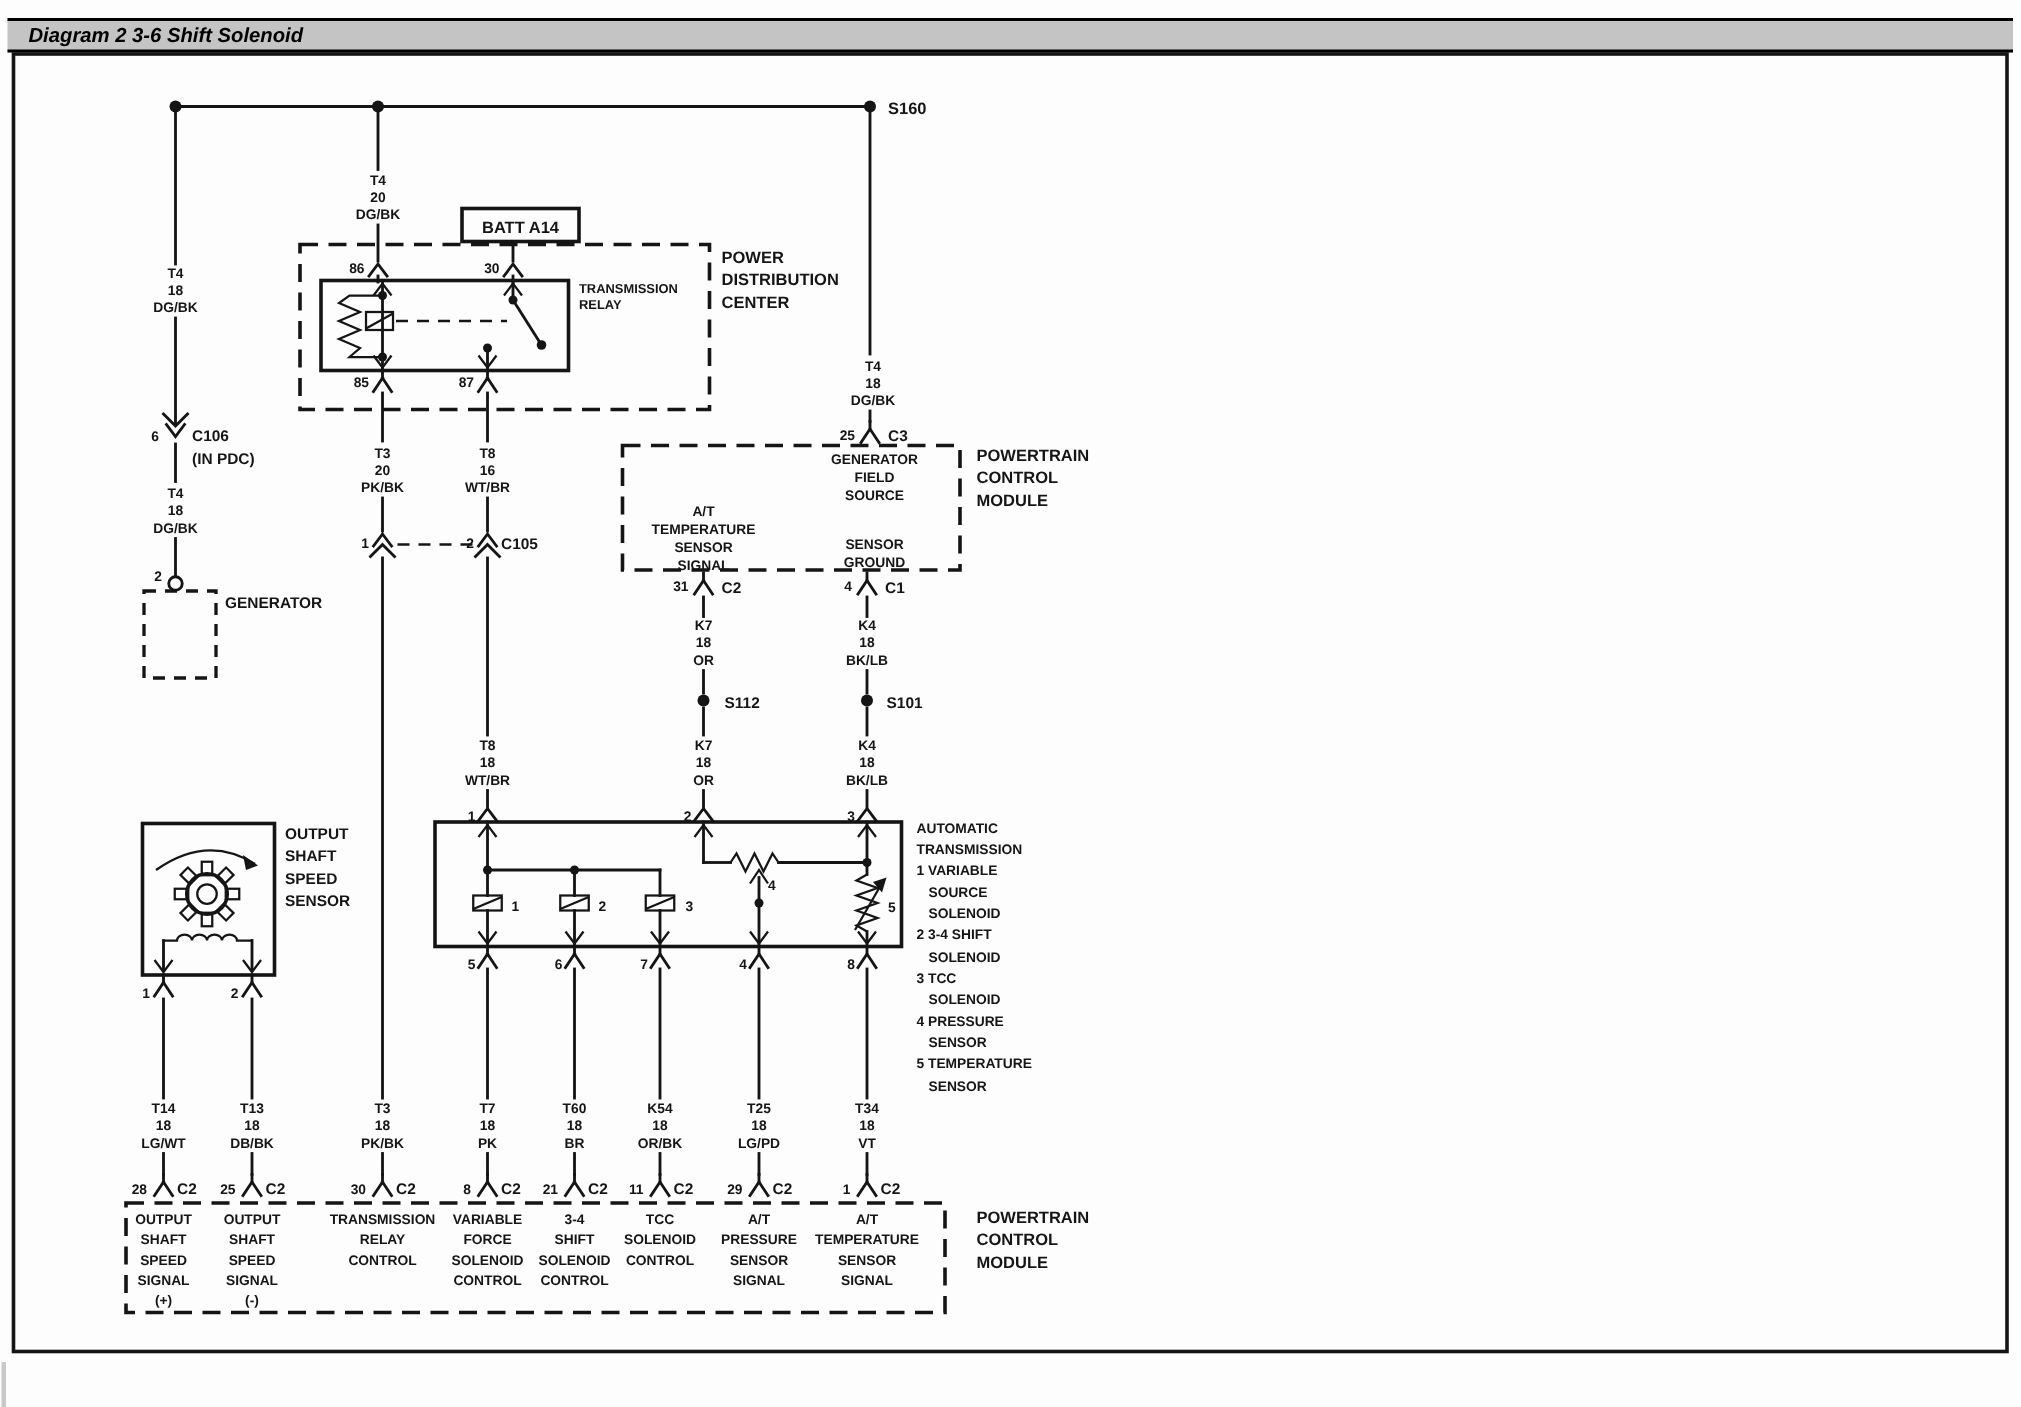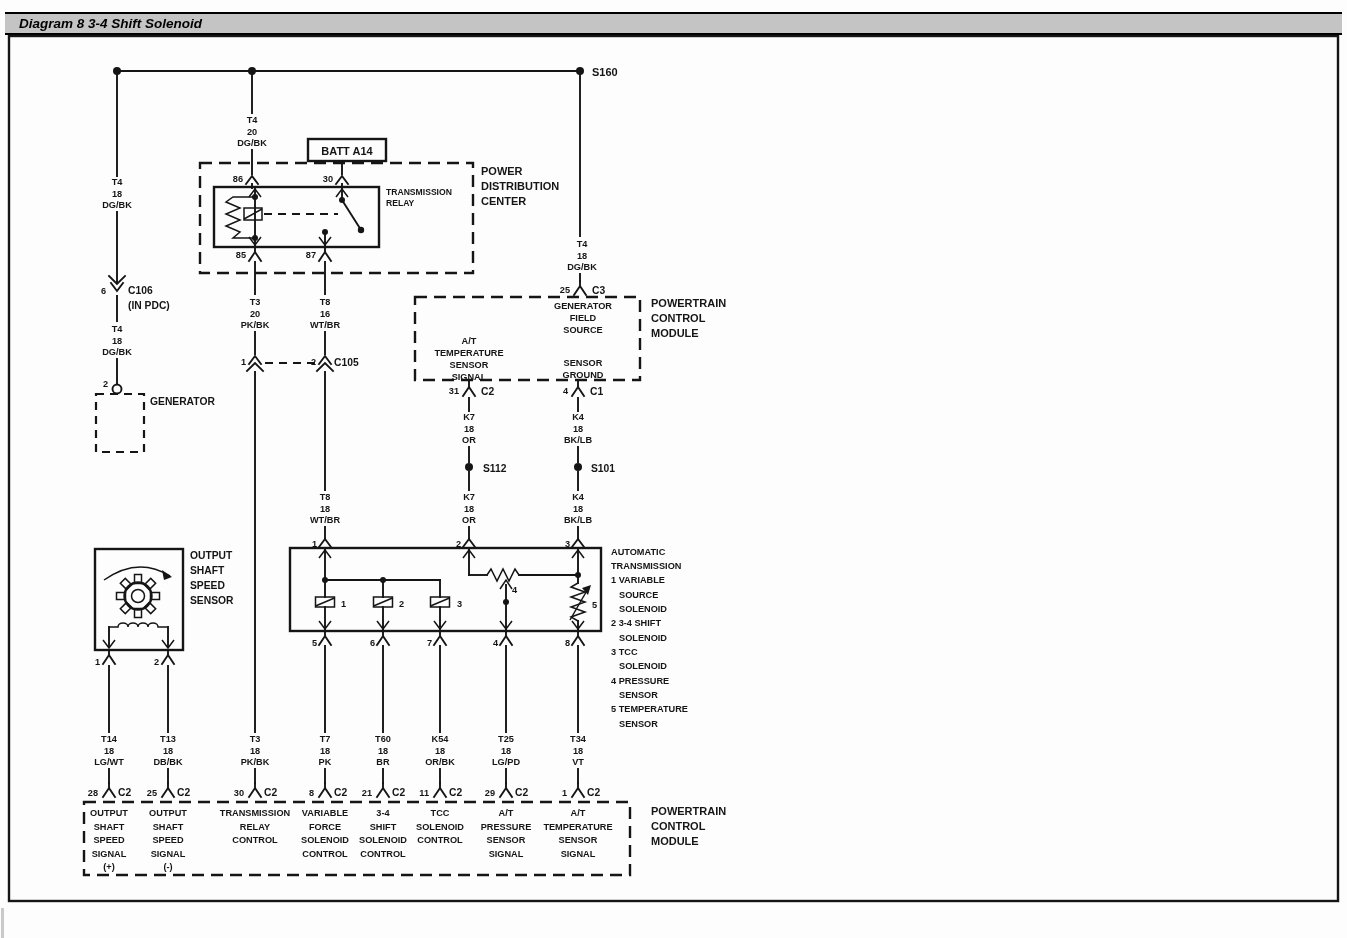--- a/index.html
+++ b/index.html
@@ -21,21 +21,21 @@
   .dshg{stroke:#151515;stroke-width:2.2;fill:none;stroke-dasharray:8 6;}
   .dshl{stroke:#151515;stroke-width:1.8;fill:none;stroke-dasharray:8 6;}
   .dot{fill:#151515;stroke:none;}
 </style>
 </head>
 <body>
 
 <div id="screen">
 
   <div id="titlebar">
-    <div class="txt">Diagram 8 3-4 Shift Solenoid</div>
+    <div class="txt">Diagram 2 3-6 Shift Solenoid</div>
   </div>
   <div id="btm-sliver"></div>
 
   <svg width="1347" height="938" viewBox="0 0 1347 938">
     <defs>
       <path id="chu" d="M-6 8 L0 0 L6 8"></path>
       <path id="chd" d="M-6 -8 L0 0 L6 -8"></path>
       <path id="fkd" d="M0 -3 L0 2 M0 2 L-6 11 M0 2 L6 11"></path>
       <path id="dcu" d="M-6 8 L0 0 L6 8 M-8 15 L0 7 L8 15"></path>
       <path id="dcd" d="M-6 -8 L0 0 L6 -8 M-8 -15 L0 -7 L8 -15"></path>

